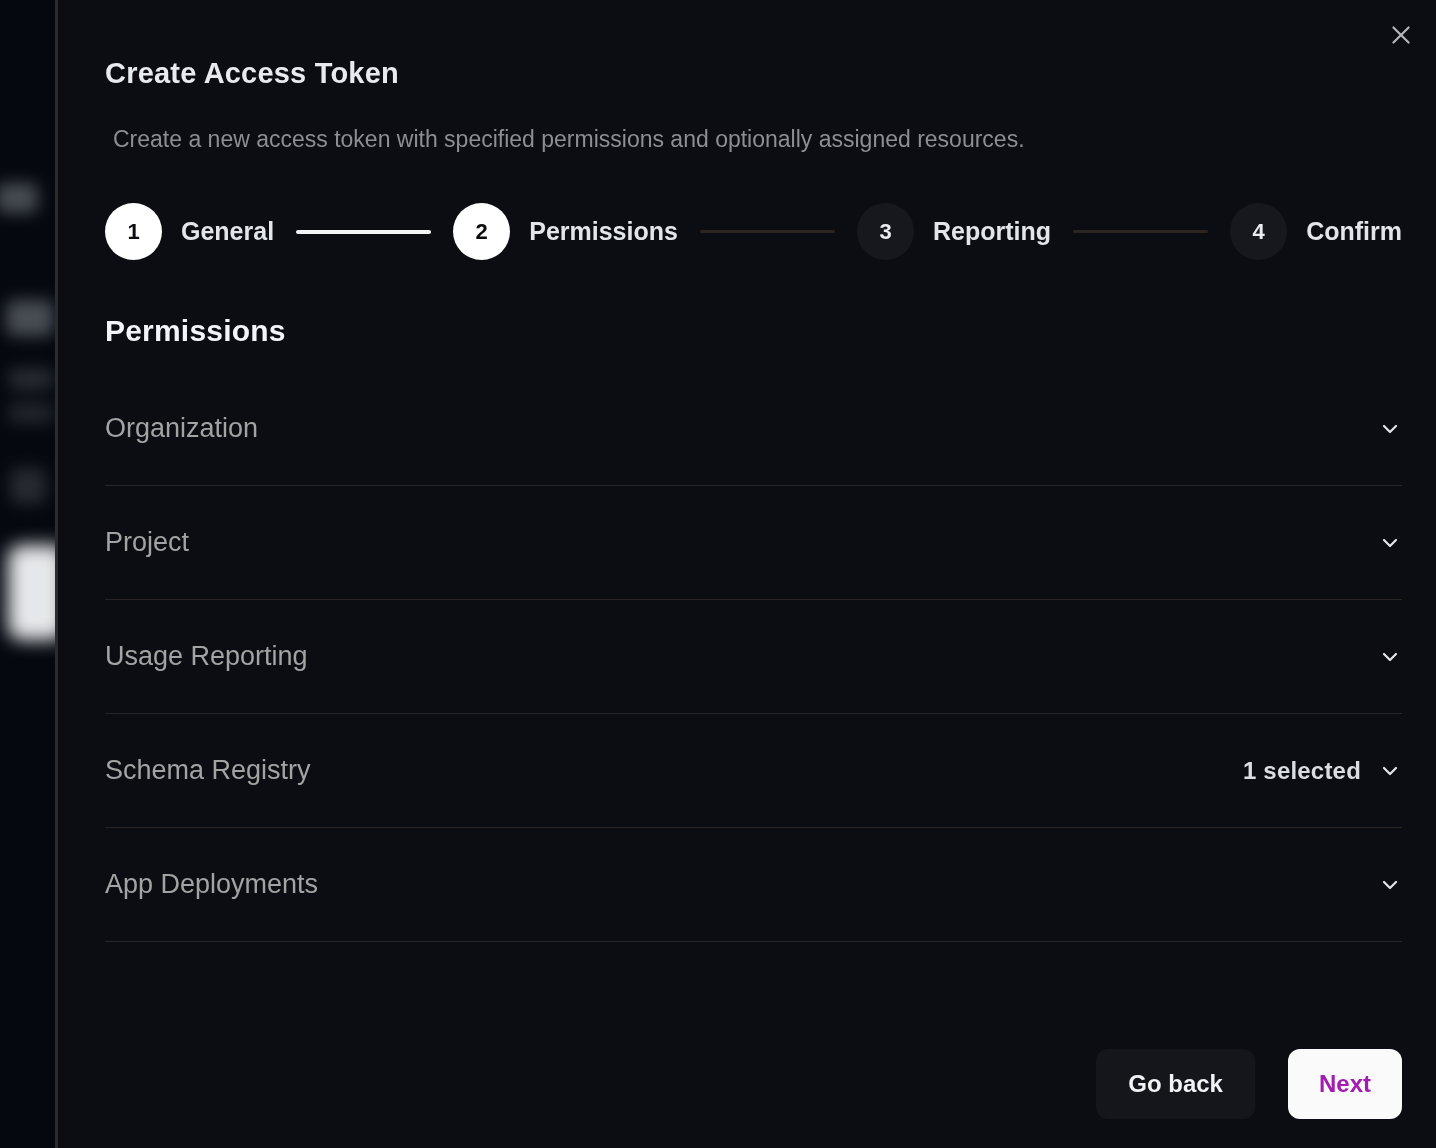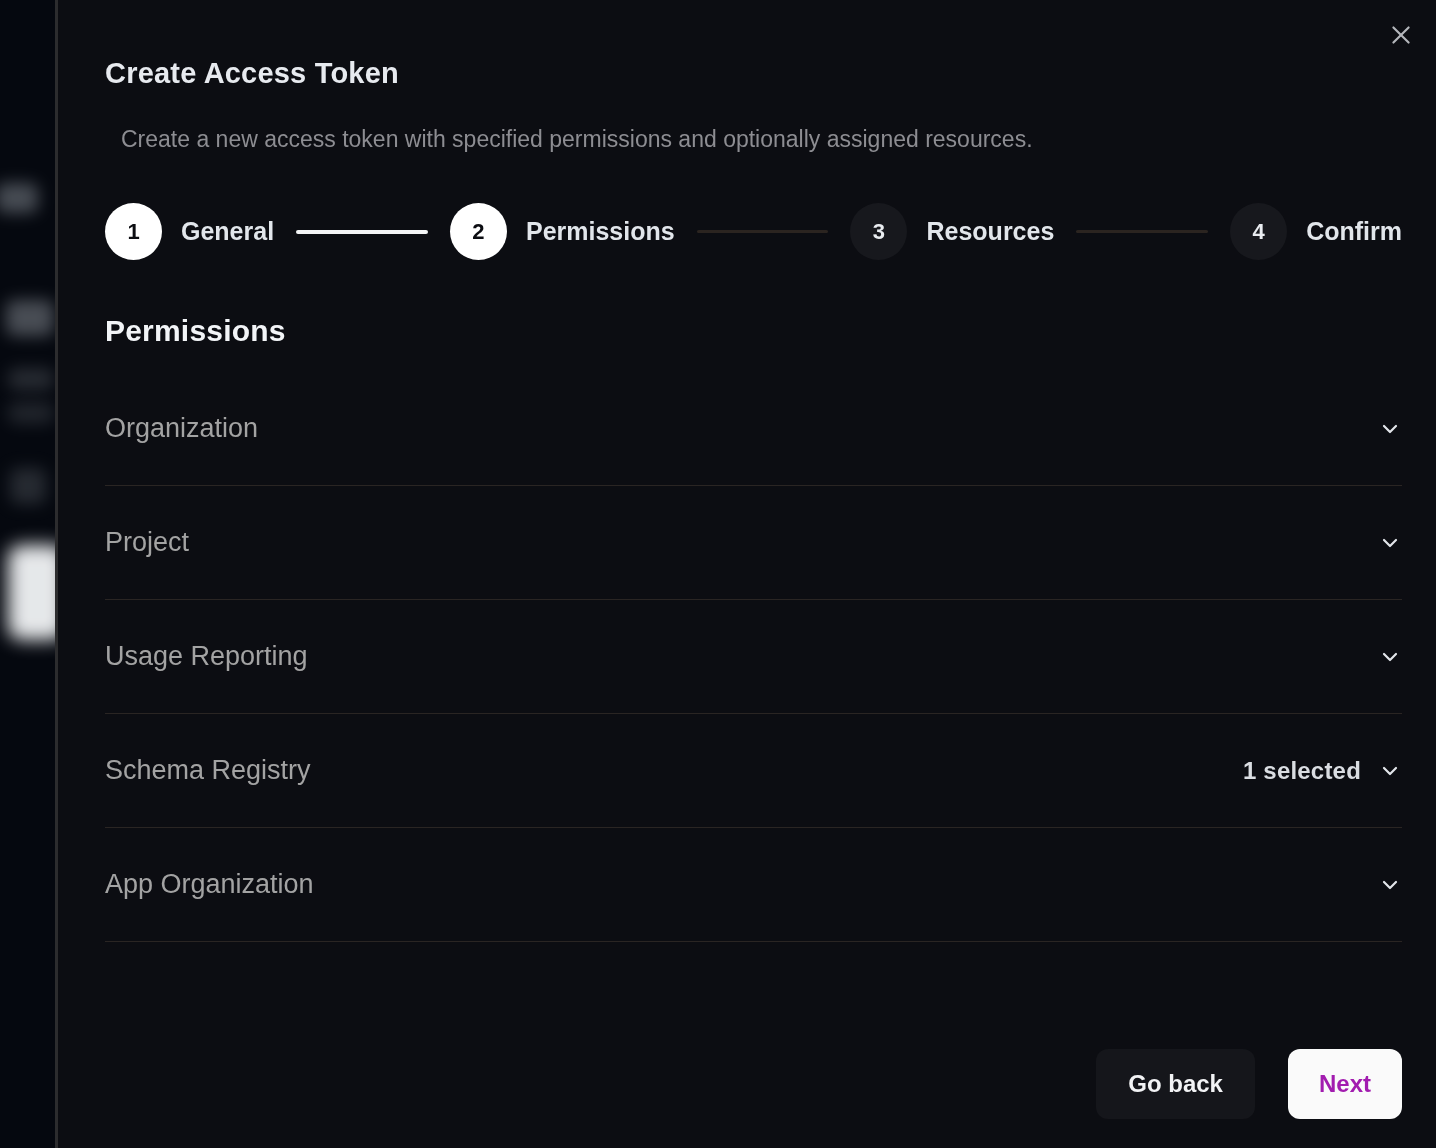--- a/index.html
+++ b/index.html
@@ -35,21 +35,21 @@
     display:flex; align-items:center; justify-content:center;
   }
   .close-btn svg { stroke:#b4b6bb; }
 
   .title {
     margin:44px 0 0 0;
     font-size:29px; line-height:33px; font-weight:700;
     color:#e7eaef; letter-spacing:.2px;
   }
   .subtitle {
-    margin:36px 0 0 16px;
+    margin:36px 0 0 8px;
     font-size:23px; line-height:26px;
     color:#8d8d92;
   }
 
   
   .stepper { margin-top:51px; display:flex; align-items:center; }
   .step { display:flex; align-items:center; flex:0 0 auto; }
   .step-circle {
     width:57px; height:57px; border-radius:50%;
     display:flex; align-items:center; justify-content:center;
@@ -121,21 +121,21 @@
       <div class="step-label">General</div>
     </div>
     <div class="connector active"></div>
     <div class="step active">
       <div class="step-circle">2</div>
       <div class="step-label">Permissions</div>
     </div>
     <div class="connector upcoming"></div>
     <div class="step upcoming">
       <div class="step-circle">3</div>
-      <div class="step-label">Resources</div>
+      <div class="step-label">Reporting</div>
     </div>
     <div class="connector upcoming"></div>
     <div class="step upcoming">
       <div class="step-circle">4</div>
       <div class="step-label">Confirm</div>
     </div>
   </div>
 
   <h2 class="section-heading">Permissions</h2>
 
@@ -183,21 +183,21 @@
         <span class="selected-count">1 selected</span>
         <span class="chevron">
           <svg width="24" height="24" viewBox="0 0 24 24" fill="none" stroke-width="2.2" stroke-linecap="round" stroke-linejoin="round">
               <polyline points="6 9 12 15 18 9"></polyline>
             </svg>
         </span>
       </div>
     </div>
 
     <div class="acc-row">
-      <div class="acc-label">App Organization</div>
+      <div class="acc-label">App Deployments</div>
       <div class="acc-right">
 
         <span class="chevron">
           <svg width="24" height="24" viewBox="0 0 24 24" fill="none" stroke-width="2.2" stroke-linecap="round" stroke-linejoin="round">
               <polyline points="6 9 12 15 18 9"></polyline>
             </svg>
         </span>
       </div>
     </div>
 

